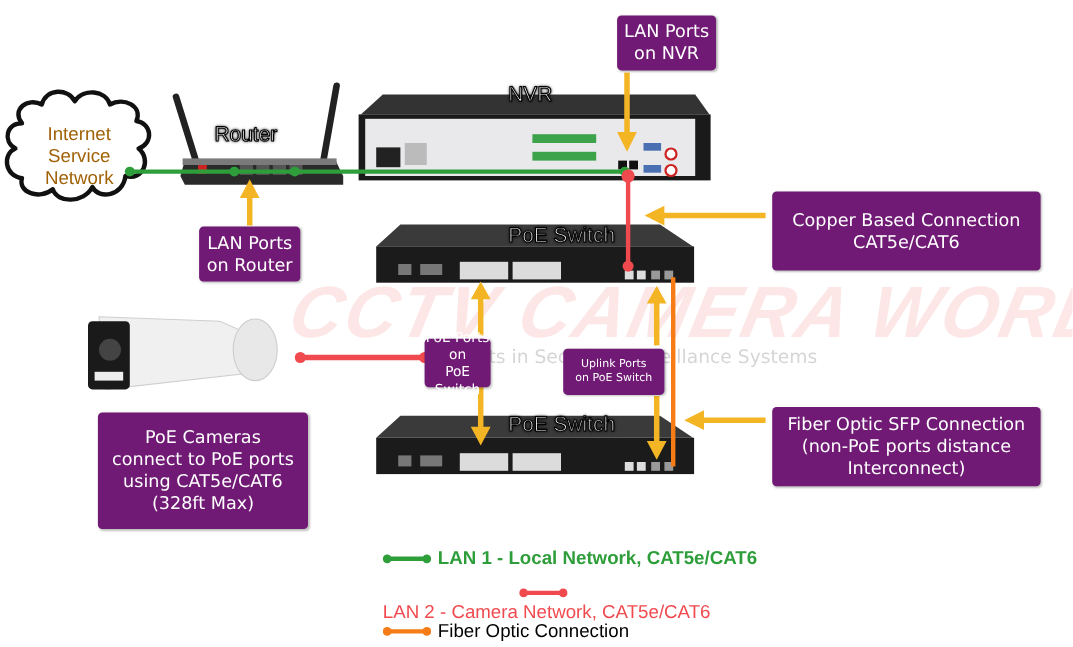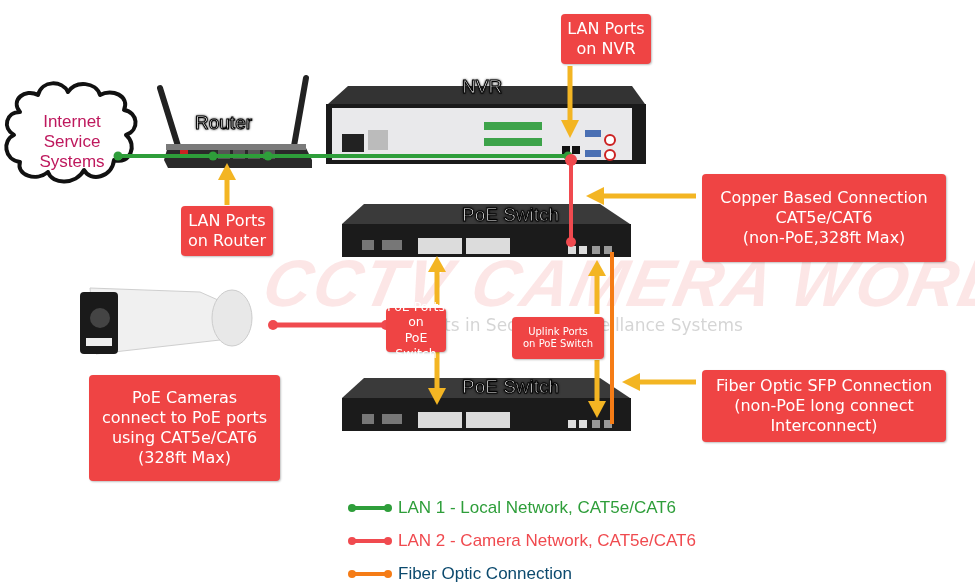--- a/index.html
+++ b/index.html
@@ -1,18 +1,18 @@
 <!DOCTYPE html>
 <html><head>
 <meta charset="utf-8">
 <style>
   html,body{margin:0;padding:0;background:#ffffff;}
   body{width:975px;height:588px;position:relative;overflow:hidden;font-family:"DejaVu Sans",sans-serif;}
   .abs{position:absolute;}
-  .box{position:absolute;background:#ef4444;color:#ffffff;border-radius:4px;text-align:center;
+  .box{position:absolute;background:#701a75;color:#ffffff;border-radius:4px;text-align:center;
        font-family:"DejaVu Sans",sans-serif;box-shadow:1px 1px 2px rgba(0,0,0,0.25);
        display:flex;flex-direction:column;justify-content:center;align-items:center;line-height:1.25;}
   .box span{display:block;}
   .dev-label{position:absolute;font-family:"Liberation Sans",sans-serif;font-weight:normal;color:#ffffff;
        -webkit-text-stroke:1px #000;text-shadow:0 0 3px #000,0 0 2px #000;font-size:19px;white-space:nowrap;}
   .watermark{position:absolute;font-family:"Liberation Sans",sans-serif;font-style:italic;font-weight:bold;
        color:#e83a3a;opacity:0.12;font-size:66px;letter-spacing:2px;white-space:nowrap;transform:skewX(-12deg);}
   .watermark-tag{position:absolute;font-family:"DejaVu Sans",sans-serif;color:#888;opacity:0.35;font-size:17px;white-space:nowrap;}
   .legend-item{position:absolute;display:flex;align-items:center;font-family:"Liberation Sans",sans-serif;font-size:17px;}
   .legend-line{width:44px;height:16px;margin-right:6px;}
@@ -134,86 +134,85 @@
     <polygon points="588,276 606,276 597,260" stroke="none"></polygon>
 
     <line x1="597" y1="360" x2="597" y2="405" stroke-width="5"></line>
     <polygon points="588,401 606,401 597,418" stroke="none"></polygon>
 
     <line x1="696" y1="382" x2="636" y2="382" stroke-width="5"></line>
     <polygon points="640,373 640,391 622,382" stroke="none"></polygon>
   </g>
 </svg>
 
-<div class="abs" style="left:22px;top:112px;width:100px;text-align:center;font-family:'Liberation Sans',sans-serif;font-size:17px;line-height:20px;color:#be185d;">
+<div class="abs" style="left:22px;top:112px;width:100px;text-align:center;font-family:'Liberation Sans',sans-serif;font-size:17px;line-height:20px;color:#a16207;">
   <div>Internet</div>
   <div>Service</div>
-  <div>Systems</div>
+  <div>Network</div>
 </div>
 
 <div class="dev-label" style="left:195px;top:112px;">Router</div>
 <div class="dev-label" style="left:462px;top:76px;">NVR</div>
 <div class="dev-label" style="left:462px;top:204px;">PoE Switch</div>
 <div class="dev-label" style="left:462px;top:376px;">PoE Switch</div>
 
 <div class="box" style="left:561px;top:14px;width:90px;height:50px;font-size:16px;">
   <span>LAN Ports</span>
   <span>on NVR</span>
 </div>
 
 <div class="box" style="left:181px;top:206px;width:92px;height:50px;font-size:16px;">
   <span>LAN Ports</span>
   <span>on Router</span>
 </div>
 
-<div class="box" style="left:702px;top:174px;width:244px;height:88px;font-size:16px;">
+<div class="box" style="left:702px;top:174px;width:244px;height:72px;font-size:16px;">
   <span>Copper Based Connection</span>
   <span>CAT5e/CAT6</span>
-  <span>(non-PoE,328ft Max)</span>
 </div>
 
 <div class="box" style="left:386px;top:308px;width:60px;height:44px;font-size:12.5px;">
   <span>PoE Ports on</span>
   <span>PoE Switch</span>
 </div>
 
 <div class="box" style="left:512px;top:317px;width:92px;height:42px;font-size:10px;">
   <span>Uplink Ports</span>
   <span>on PoE Switch</span>
 </div>
 
 <div class="box" style="left:702px;top:370px;width:244px;height:72px;font-size:16px;">
   <span>Fiber Optic SFP Connection</span>
-  <span>(non-PoE long connect</span>
+  <span>(non-PoE ports distance</span>
   <span>Interconnect)</span>
 </div>
 
 <div class="box" style="left:89px;top:375px;width:191px;height:106px;font-size:16px;">
   <span>PoE Cameras</span>
   <span>connect to PoE ports</span>
   <span>using CAT5e/CAT6</span>
   <span>(328ft Max)</span>
 </div>
 
-<div class="legend-item" style="left:348px;top:498px;color:#2e9e3a;">
+<div class="legend-item" style="left:348px;top:498px;color:#2e9e3a;font-weight:bold;">
   <svg class="legend-line" style="position:static;" viewBox="0 0 44 16">
     <line x1="4" y1="8" x2="40" y2="8" stroke="#2e9e3a" stroke-width="4"></line>
     <circle cx="4" cy="8" r="4" fill="#2e9e3a"></circle>
       <circle cx="40" cy="8" r="4" fill="#2e9e3a"></circle>
   </svg>
   <span>LAN 1 - Local Network, CAT5e/CAT6</span>
 </div>
-<div class="legend-item" style="left:348px;top:531px;color:#f04a4f;">
+<div class="legend-item" style="left:348px;top:531px;color:#f04a4f;flex-direction:column;">
   <svg class="legend-line" style="position:static;" viewBox="0 0 44 16">
     <line x1="4" y1="8" x2="40" y2="8" stroke="#f04a4f" stroke-width="4"></line>
     <circle cx="4" cy="8" r="4" fill="#f04a4f"></circle>
       <circle cx="40" cy="8" r="4" fill="#f04a4f"></circle>
   </svg>
   <span>LAN 2 - Camera Network, CAT5e/CAT6</span>
 </div>
-<div class="legend-item" style="left:348px;top:564px;color:#0c4a6e;">
+<div class="legend-item" style="left:348px;top:564px;color:#000000;">
   <svg class="legend-line" style="position:static;" viewBox="0 0 44 16">
     <line x1="4" y1="8" x2="40" y2="8" stroke="#f57c16" stroke-width="4"></line>
     <circle cx="4" cy="8" r="4" fill="#f57c16"></circle>
       <circle cx="40" cy="8" r="4" fill="#f57c16"></circle>
   </svg>
   <span>Fiber Optic Connection</span>
 </div>
 
 </body></html>

